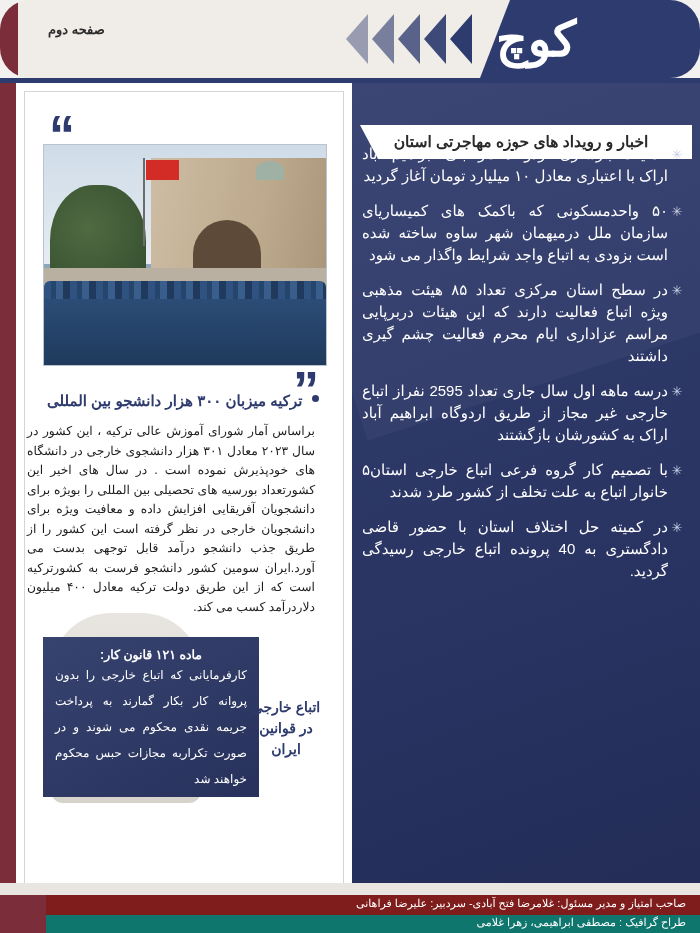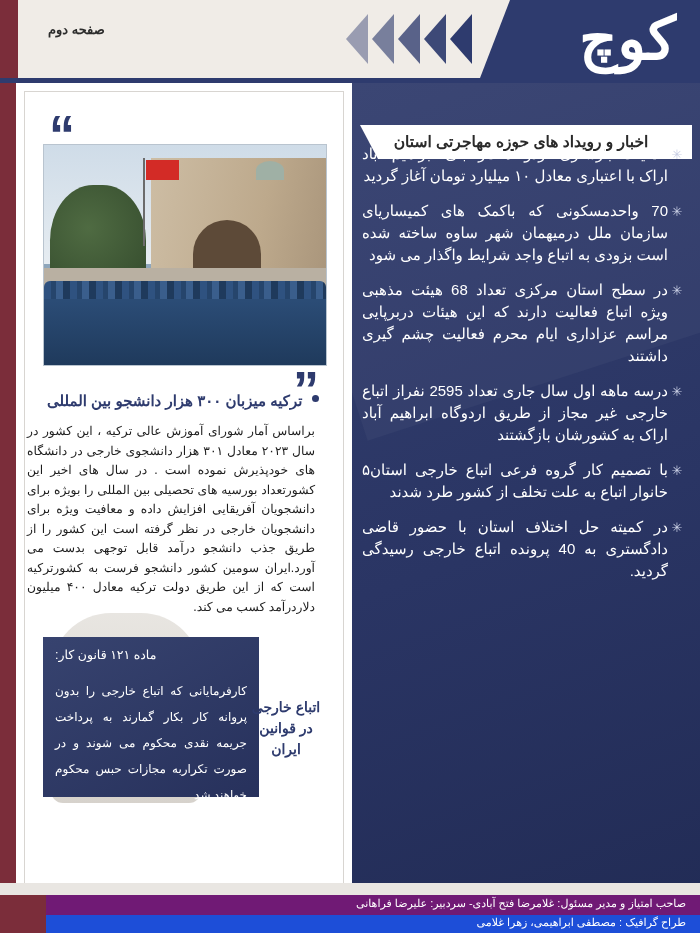--- a/index.html
+++ b/index.html
@@ -15,39 +15,40 @@
     background: #f3f1ef;
     overflow: hidden;
   }
 
   
   .top-band {
     position: absolute; top: 0; left: 0;
     width: 700px; height: 78px;
     background: #f0ece7;
     overflow: hidden;
+    border-radius: 30px;
   }
   .top-band-left-strip {
     position: absolute; top: 0; left: 0;
     width: 18px; height: 78px;
     background: #7b2d3a;
   }
   .brand-block {
     position: absolute; top: 0; right: 0;
     width: 220px; height: 78px;
     background: #2e3b6e;
     
     clip-path: polygon(30px 0, 100% 0, 100% 100%, 0 100%);
   }
   .brand-title {
     position: absolute; top: 2px; right: 24px;
     width: 180px;
-    text-align: right;
-    color: #ffffff;
-    font-size: 59px;
+    text-align: left;
+    color: #ffffff;
+    font-size: 49px;
     font-weight: bold;
     line-height: 74px;
     letter-spacing: 1px;
   }
   .chev-group {
     position: absolute; top: 14px; right: 228px;
     width: 140px; height: 50px;
   }
   .chev {
     position: absolute; top: 0;
@@ -269,23 +270,23 @@
     position: absolute; top: 545px; left: 18px;
     width: 216px; height: 160px;
     background: #2e3b6e;
     background: linear-gradient(150deg,#37436f,#27315c);
     padding: 10px 12px;
     direction: rtl;
   }
   .law-box .ttl {
     color: #ffffff;
     font-size: 12.5px;
-    font-weight: normal;
-    margin-bottom: 16px;
-    text-align: left;
+    font-weight: bold;
+    margin-bottom: 0;
+    text-align: center;
   }
   .law-box .bd {
     color: #ffffff;
     font-size: 12px;
     line-height: 26px;
     text-align: justify;
     text-align-last: right;
   }
   .law-side {
     position: absolute; top: 596px; right: 16px;
@@ -310,32 +311,32 @@
 
   
   .footer {
     position: absolute; bottom: 0; left: 0;
     width: 700px; height: 50px;
     background: #e9e6e2;
   }
   .footer-bar {
     position: absolute; bottom: 18px; left: 0;
     width: 700px; height: 20px;
-    background: #701a75;
+    background: #7f1d1d;
   }
   .footer-bar .line1 {
     position: absolute; top: 2px; right: 14px;
     color: #ffffff;
     font-size: 11px;
     direction: rtl;
   }
   .footer-bar2 {
     position: absolute; bottom: 0; left: 0;
     width: 700px; height: 18px;
-    background: #1d4ed8;
+    background: #0f766e;
   }
   .footer-bar2 .line2 {
     position: absolute; top: 1px; right: 14px;
     color: #ffffff;
     font-size: 11px;
     direction: rtl;
   }
   .footer-left-block {
     position: absolute; bottom: 0; left: 0;
     width: 46px; height: 38px;
@@ -373,25 +374,25 @@
         <span class="txt">اخبار و رویداد های حوزه مهاجرتی استان</span>
       </div>
 
       <div class="news-list">
         <div class="news-item">
           <span class="news-bullet">✳</span>
           <span class="news-text">عملیات بازسازی اردوگاه مراقبتی ابراهیم آباد اراک با اعتباری معادل ۱۰ میلیارد تومان آغاز گردید</span>
         </div>
         <div class="news-item">
           <span class="news-bullet">✳</span>
-          <span class="news-text">70 واحدمسکونی که باکمک های کمیساریای سازمان ملل درمیهمان شهر ساوه ساخته شده است بزودی به اتباع واجد شرایط واگذار می شود</span>
-        </div>
-        <div class="news-item">
-          <span class="news-bullet">✳</span>
-          <span class="news-text">در سطح استان مرکزی تعداد 68 هیئت مذهبی ویژه اتباع فعالیت دارند که این هیئات دربرپایی مراسم عزاداری ایام محرم فعالیت چشم گیری داشتند</span>
+          <span class="news-text">۵۰ واحدمسکونی که باکمک های کمیساریای سازمان ملل درمیهمان شهر ساوه ساخته شده است بزودی به اتباع واجد شرایط واگذار می شود</span>
+        </div>
+        <div class="news-item">
+          <span class="news-bullet">✳</span>
+          <span class="news-text">در سطح استان مرکزی تعداد ۸۵ هیئت مذهبی ویژه اتباع فعالیت دارند که این هیئات دربرپایی مراسم عزاداری ایام محرم فعالیت چشم گیری داشتند</span>
         </div>
         <div class="news-item">
           <span class="news-bullet">✳</span>
           <span class="news-text">درسه ماهه اول سال جاری تعداد 2595 نفراز اتباع خارجی غیر مجاز از طریق اردوگاه ابراهیم آباد اراک به کشورشان بازگشتند</span>
         </div>
         <div class="news-item">
           <span class="news-bullet">✳</span>
           <span class="news-text">با تصمیم کار گروه فرعی اتباع خارجی استان۵ خانوار اتباع به علت تخلف از کشور طرد شدند</span>
         </div>
         <div class="news-item">

